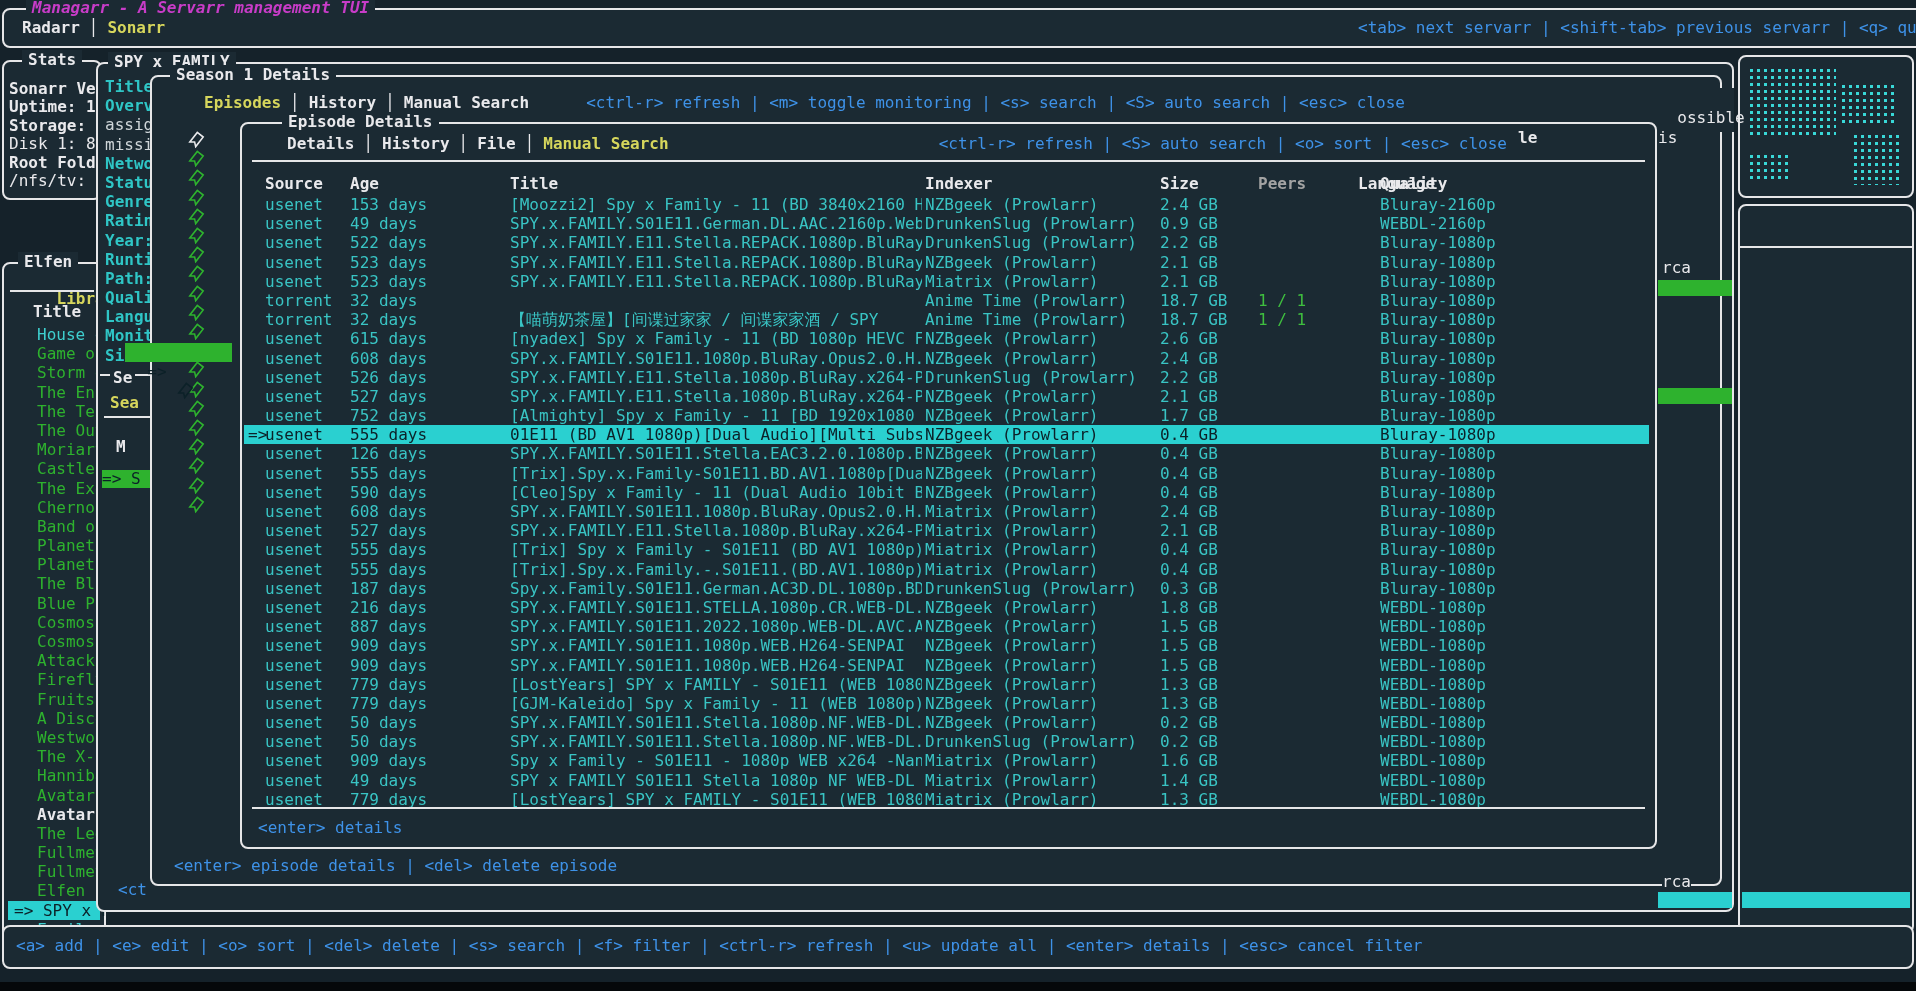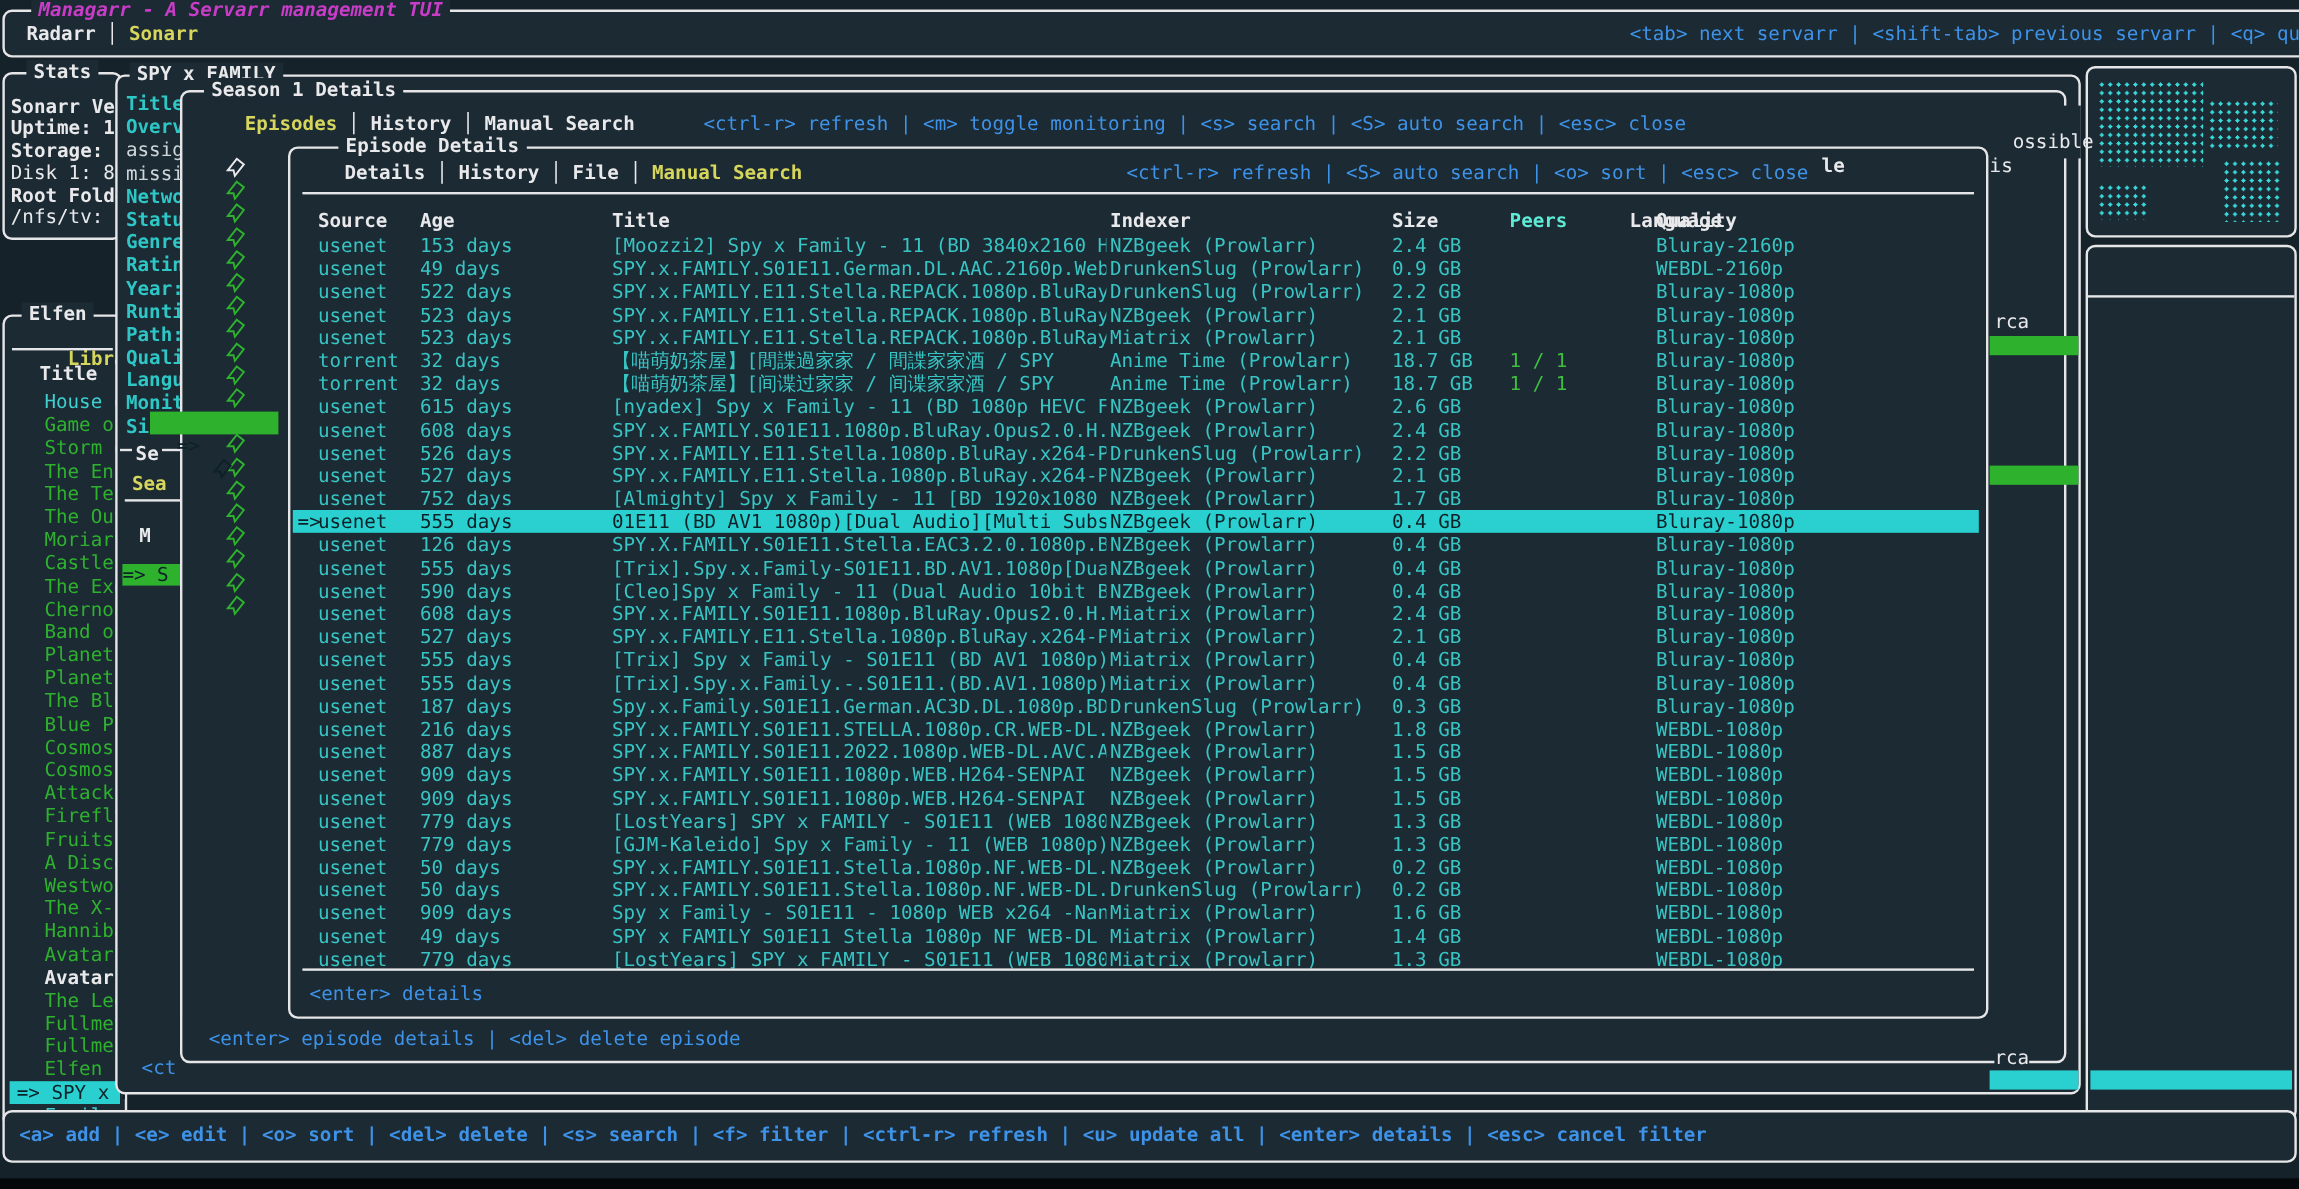--- a/index.html
+++ b/index.html
@@ -211,32 +211,32 @@
   <div class="kb" style="position:absolute;right:148px;top:10px;">&lt;ctrl-r&gt; refresh | &lt;S&gt; auto search | &lt;o&gt; sort | &lt;esc&gt; close</div>
   <div class="hline" style="left:10px;top:36px;width:calc(100% - 20px);"></div>
 
   <div class="trow thead" style="position:absolute;left:2px;top:50px;width:1405px;">
     <span class="c-src">Source</span>
     <span class="c-age">Age</span>
     <span class="c-rej"></span>
     <span class="c-title">Title</span>
     <span class="c-idx">Indexer</span>
     <span class="c-size">Size</span>
-    <span class="c-peers" style="color:#5eead4;">Peers</span>
+    <span class="c-peers" style="color:#a3a3a3;">Peers</span>
     <span class="c-lang">Language</span>
     <span class="c-q">Quality</span>
   </div>
 
   <div style="position:absolute;left:2px;top:71px;width:1405px;">
       <div class="trow"><span class="c-src">usenet</span><span class="c-age">153 days</span><span class="c-rej"></span><span class="c-title">[Moozzi2] Spy x Family - 11 (BD 3840x2160 HE</span><span class="c-idx">NZBgeek (Prowlarr)</span><span class="c-size">2.4 GB</span><span class="c-peers"></span><span class="c-lang"></span><span class="c-q">Bluray-2160p</span></div>
       <div class="trow"><span class="c-src">usenet</span><span class="c-age">49 days</span><span class="c-rej"></span><span class="c-title">SPY.x.FAMILY.S01E11.German.DL.AAC.2160p.WebD</span><span class="c-idx">DrunkenSlug (Prowlarr)</span><span class="c-size">0.9 GB</span><span class="c-peers"></span><span class="c-lang"></span><span class="c-q">WEBDL-2160p</span></div>
       <div class="trow"><span class="c-src">usenet</span><span class="c-age">522 days</span><span class="c-rej"></span><span class="c-title">SPY.x.FAMILY.E11.Stella.REPACK.1080p.BluRay.</span><span class="c-idx">DrunkenSlug (Prowlarr)</span><span class="c-size">2.2 GB</span><span class="c-peers"></span><span class="c-lang"></span><span class="c-q">Bluray-1080p</span></div>
       <div class="trow"><span class="c-src">usenet</span><span class="c-age">523 days</span><span class="c-rej"></span><span class="c-title">SPY.x.FAMILY.E11.Stella.REPACK.1080p.BluRay.</span><span class="c-idx">NZBgeek (Prowlarr)</span><span class="c-size">2.1 GB</span><span class="c-peers"></span><span class="c-lang"></span><span class="c-q">Bluray-1080p</span></div>
       <div class="trow"><span class="c-src">usenet</span><span class="c-age">523 days</span><span class="c-rej"></span><span class="c-title">SPY.x.FAMILY.E11.Stella.REPACK.1080p.BluRay.</span><span class="c-idx">Miatrix (Prowlarr)</span><span class="c-size">2.1 GB</span><span class="c-peers"></span><span class="c-lang"></span><span class="c-q">Bluray-1080p</span></div>
-      <div class="trow"><span class="c-src">torrent</span><span class="c-age">32 days</span><span class="c-rej"></span><span class="c-title">【喵萌奶茶屋】[間諜過家家 / 間諜家家酒 / SPY</span><span class="c-idx">Anime Time (Prowlarr)</span><span class="c-size">18.7 GB</span><span class="c-peers">1 / 1</span><span class="c-lang"></span><span class="c-q">Bluray-1080p</span></div>
+      <div class="trow"><span class="c-src">torrent</span><span class="c-age">32 days</span><span class="c-rej"></span><span class="c-idx">Anime Time (Prowlarr)</span><span class="c-size">18.7 GB</span><span class="c-peers">1 / 1</span><span class="c-lang"></span><span class="c-q">Bluray-1080p</span></div>
       <div class="trow"><span class="c-src">torrent</span><span class="c-age">32 days</span><span class="c-rej"></span><span class="c-title">【喵萌奶茶屋】[间谍过家家 / 间谍家家酒 / SPY</span><span class="c-idx">Anime Time (Prowlarr)</span><span class="c-size">18.7 GB</span><span class="c-peers">1 / 1</span><span class="c-lang"></span><span class="c-q">Bluray-1080p</span></div>
       <div class="trow"><span class="c-src">usenet</span><span class="c-age">615 days</span><span class="c-rej"></span><span class="c-title">[nyadex] Spy x Family - 11 (BD 1080p HEVC FL</span><span class="c-idx">NZBgeek (Prowlarr)</span><span class="c-size">2.6 GB</span><span class="c-peers"></span><span class="c-lang"></span><span class="c-q">Bluray-1080p</span></div>
       <div class="trow"><span class="c-src">usenet</span><span class="c-age">608 days</span><span class="c-rej"></span><span class="c-title">SPY.x.FAMILY.S01E11.1080p.BluRay.Opus2.0.H.2</span><span class="c-idx">NZBgeek (Prowlarr)</span><span class="c-size">2.4 GB</span><span class="c-peers"></span><span class="c-lang"></span><span class="c-q">Bluray-1080p</span></div>
       <div class="trow"><span class="c-src">usenet</span><span class="c-age">526 days</span><span class="c-rej"></span><span class="c-title">SPY.x.FAMILY.E11.Stella.1080p.BluRay.x264-PA</span><span class="c-idx">DrunkenSlug (Prowlarr)</span><span class="c-size">2.2 GB</span><span class="c-peers"></span><span class="c-lang"></span><span class="c-q">Bluray-1080p</span></div>
       <div class="trow"><span class="c-src">usenet</span><span class="c-age">527 days</span><span class="c-rej"></span><span class="c-title">SPY.x.FAMILY.E11.Stella.1080p.BluRay.x264-PA</span><span class="c-idx">NZBgeek (Prowlarr)</span><span class="c-size">2.1 GB</span><span class="c-peers"></span><span class="c-lang"></span><span class="c-q">Bluray-1080p</span></div>
       <div class="trow"><span class="c-src">usenet</span><span class="c-age">752 days</span><span class="c-rej"></span><span class="c-title">[Almighty] Spy x Family - 11 [BD 1920x1080 x</span><span class="c-idx">NZBgeek (Prowlarr)</span><span class="c-size">1.7 GB</span><span class="c-peers"></span><span class="c-lang"></span><span class="c-q">Bluray-1080p</span></div>
       <div class="trow sel"><span class="c-mark">=&gt;</span><span class="c-src">usenet</span><span class="c-age">555 days</span><span class="c-rej"></span><span class="c-title">01E11 (BD AV1 1080p)[Dual Audio][Multi Subs]</span><span class="c-idx">NZBgeek (Prowlarr)</span><span class="c-size">0.4 GB</span><span class="c-peers"></span><span class="c-lang"></span><span class="c-q">Bluray-1080p</span></div>
       <div class="trow"><span class="c-src">usenet</span><span class="c-age">126 days</span><span class="c-rej"></span><span class="c-title">SPY.X.FAMILY.S01E11.Stella.EAC3.2.0.1080p.Bl</span><span class="c-idx">NZBgeek (Prowlarr)</span><span class="c-size">0.4 GB</span><span class="c-peers"></span><span class="c-lang"></span><span class="c-q">Bluray-1080p</span></div>
       <div class="trow"><span class="c-src">usenet</span><span class="c-age">555 days</span><span class="c-rej"></span><span class="c-title">[Trix].Spy.x.Family-S01E11.BD.AV1.1080p[Dual</span><span class="c-idx">NZBgeek (Prowlarr)</span><span class="c-size">0.4 GB</span><span class="c-peers"></span><span class="c-lang"></span><span class="c-q">Bluray-1080p</span></div>
       <div class="trow"><span class="c-src">usenet</span><span class="c-age">590 days</span><span class="c-rej"></span><span class="c-title">[Cleo]Spy x Family - 11 (Dual Audio 10bit BD</span><span class="c-idx">NZBgeek (Prowlarr)</span><span class="c-size">0.4 GB</span><span class="c-peers"></span><span class="c-lang"></span><span class="c-q">Bluray-1080p</span></div>
@@ -261,21 +261,21 @@
   <div class="hline" style="left:10px;top:683px;width:calc(100% - 20px);"></div>
   <div class="kb" style="position:absolute;left:16px;top:694px;">&lt;enter&gt; details</div>
 </div>
 
 <div class="win" style="left:2px;top:8px;width:1908px;height:36px;z-index:8;padding-left:40px;">
   <div class="wtitle magenta" style="left:22px;background:#1b2a33;">Managarr - A Servarr management TUI</div>
   <div class="tabrow" style="left:18px;top:8px;"><span>Radarr</span><span class="sep">│</span><span class="yellow">Sonarr</span></div>
   <div class="kb" style="position:absolute;right:16px;top:8px;">&lt;tab&gt; next servarr | &lt;shift-tab&gt; previous servarr | &lt;q&gt; quit</div>
 </div>
 
-<div class="win" style="left:2px;top:925px;width:1908px;height:40px;z-index:8;font-weight:bold;">
+<div class="win" style="left:2px;top:925px;width:1908px;height:40px;z-index:8;">
   <div class="kb" style="position:absolute;left:12px;top:9px;">&lt;a&gt; add | &lt;e&gt; edit | &lt;o&gt; sort | &lt;del&gt; delete | &lt;s&gt; search | &lt;f&gt; filter | &lt;ctrl-r&gt; refresh | &lt;u&gt; update all | &lt;enter&gt; details | &lt;esc&gt; cancel filter</div>
 </div>
 <div style="position:absolute;left:0;top:982px;width:1916px;height:9px;background:#05080a;z-index:9;"></div>
 
 <div class="frag" style="left:1658px;top:88px;width:76px;height:44px;z-index:6;line-height:20px;">
   <span>ossible</span><br><span>is</span>
 </div>
 <div class="frag bold" style="left:1518px;top:128px;z-index:6;">le</div>
 <div class="frag" style="left:1662px;top:258px;z-index:6;">rca</div>
 <div class="bar" style="left:1658px;top:280px;width:74px;height:16px;background:#2eb22e;z-index:6;"></div>

